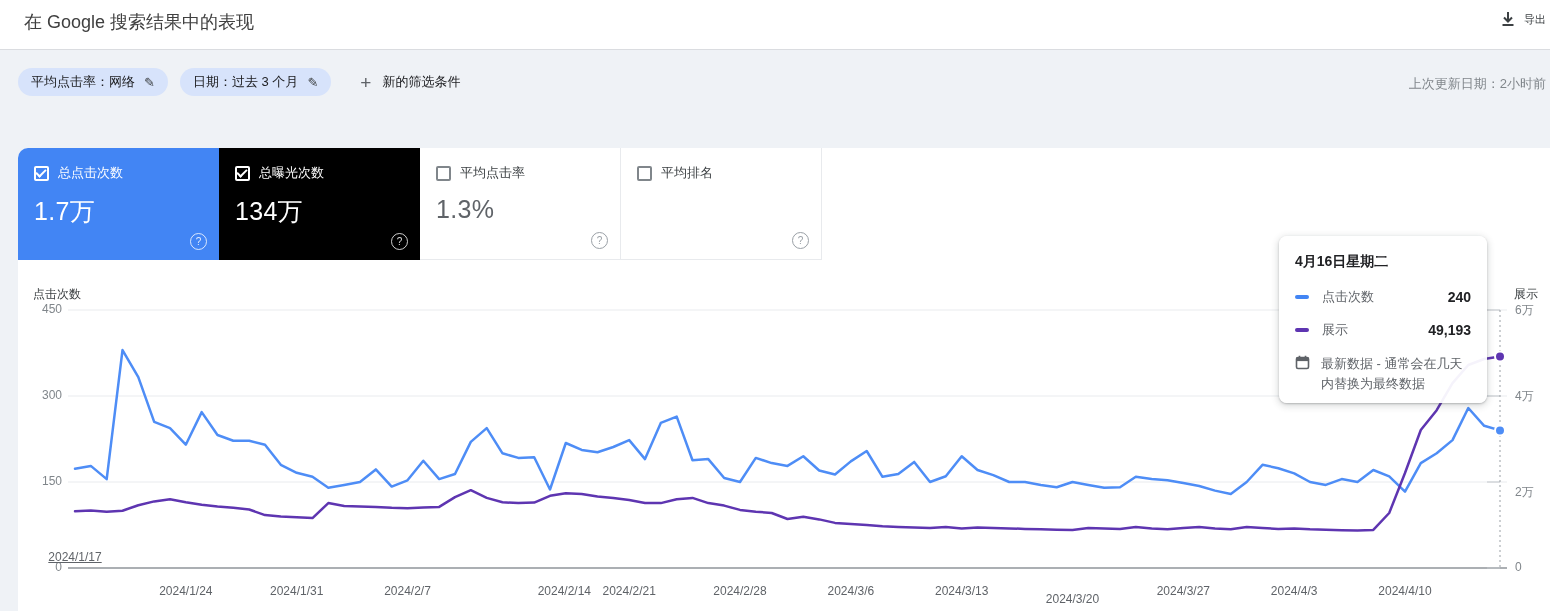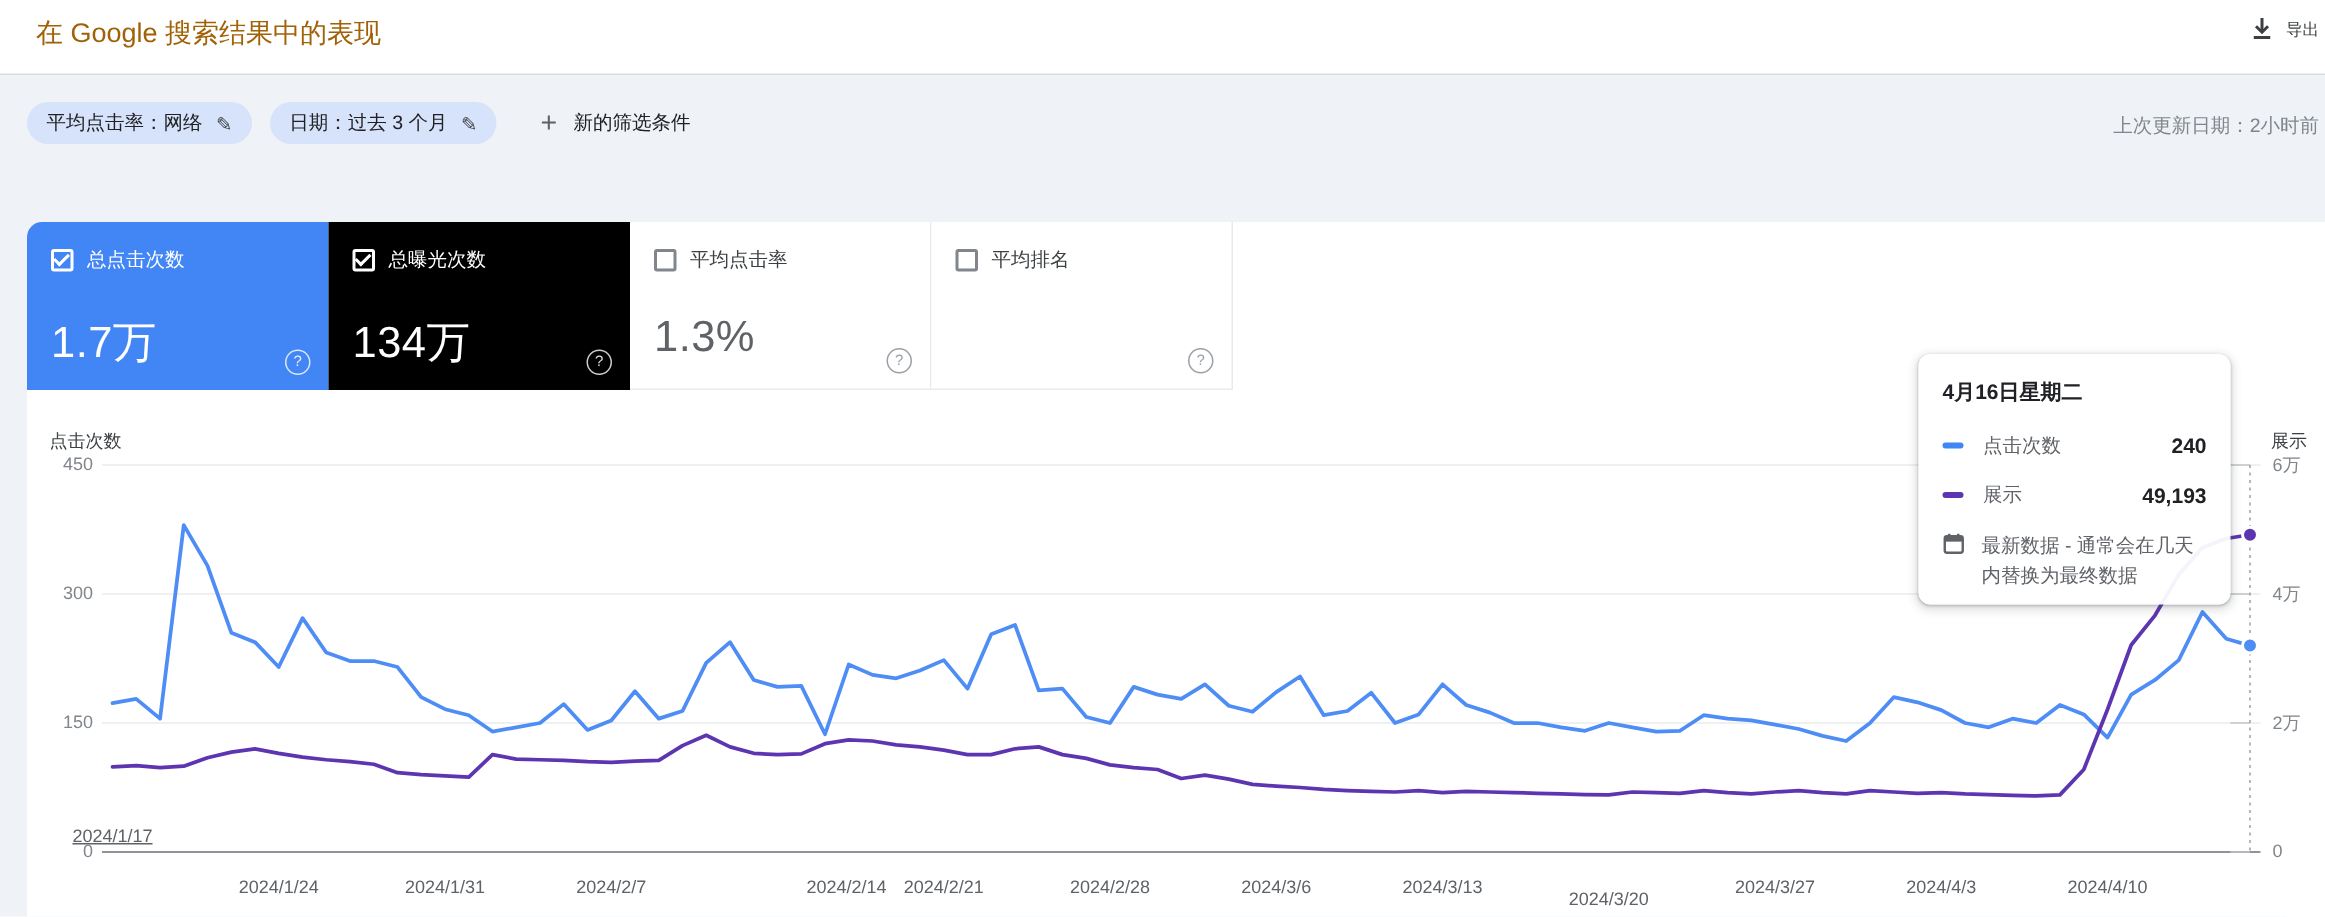--- a/index.html
+++ b/index.html
@@ -1,21 +1,21 @@
 <!DOCTYPE html>
 <html><head>
 <meta charset="utf-8">
 <style>
   html,body{margin:0;padding:0}
   body{
     width:1550px;height:611px;position:relative;overflow:hidden;
     font-family:"Liberation Sans",sans-serif;background:#fff;color:#202124;
   }
   
-  .page-title{position:absolute;left:24px;top:10px;font-size:18px;color:#a16207;white-space:nowrap}
+  .page-title{position:absolute;left:24px;top:10px;font-size:18px;color:#404040;white-space:nowrap}
   .export-btn{position:absolute;left:1499px;top:10px;display:flex;align-items:center;gap:7px;
     font-size:11px;color:#3c4043;white-space:nowrap;cursor:pointer}
   .header-divider{position:absolute;left:0;top:49px;width:1550px;height:1px;background:#dadce0}
   
   .page-bg{position:absolute;left:0;top:50px;width:1550px;height:561px;background:#eff2f6}
   .panel{position:absolute;left:18px;top:148px;width:1532px;height:463px;background:#fff;border-top-left-radius:10px}
   
   .chip-row{position:absolute;left:18px;top:68px;display:flex;align-items:center}
   .chip{height:28px;border-radius:14px;background:#d7e3fb;display:flex;align-items:center;
     padding:0 13px;font-size:13px;color:#202124;gap:9px;margin-right:12px;cursor:pointer;white-space:nowrap}
@@ -27,21 +27,21 @@
   .cards{position:absolute;left:18px;top:148px;display:flex;z-index:2}
   .card{width:201px;height:112px;box-sizing:border-box;padding:16px 16px 12px;position:relative;cursor:pointer}
   .card-blue{background:#4285f4;color:#fff;border-top-left-radius:10px}
   .card-purple{background:#000000;color:#fff}
   .card-plain{background:#fff;color:#3c4043;border-right:1px solid #e8eaed;border-bottom:1px solid #e8eaed}
   .card-head{display:flex;align-items:center;gap:9px;font-size:13px;white-space:nowrap}
   .checkbox{width:11px;height:11px;border:2px solid #fff;border-radius:2px;position:relative;flex:none}
   .checkbox.checked::after{content:"";position:absolute;left:0px;top:1px;width:8px;height:4px;
     border-left:2px solid #fff;border-bottom:2px solid #fff;transform:rotate(-45deg)}
   .card-plain .checkbox{border-color:#80868b}
-  .card-value{font-size:29px;margin-top:27px;letter-spacing:.3px}
+  .card-value{font-size:25px;margin-top:13px;letter-spacing:.3px}
   .card-plain .card-value{color:#5f6368}
   .help{position:absolute;right:12px;bottom:10px;width:15px;height:15px;border:1.5px solid rgba(255,255,255,.8);
     border-radius:50%;font-size:10px;line-height:15px;text-align:center;color:rgba(255,255,255,.85);box-sizing:content-box}
   .card-plain .help{border-color:#9aa0a6;color:#9aa0a6}
   
   #chart-svg{position:absolute;left:0;top:0;z-index:1;pointer-events:none}
   .axis-title{position:absolute;font-size:12px;color:#3c4043;z-index:2;white-space:nowrap}
   .tick-label{position:absolute;font-size:12px;color:#80868b;z-index:2;white-space:nowrap}
   .x-label{position:absolute;font-size:12px;color:#5f6368;transform:translateX(-50%);z-index:2;white-space:nowrap}
   
@@ -142,21 +142,21 @@
     <polyline points="75.0,511.2 90.8,510.4 106.7,511.7 122.5,510.8 138.3,505.2 154.2,501.4 170.0,499.2 185.8,502.2 201.7,504.8 217.5,506.5 233.3,507.8 249.2,509.5 265.0,515.1 280.8,516.4 296.7,517.3 312.5,518.1 328.3,503.1 344.2,506.1 360.0,506.5 375.8,506.9 391.7,507.8 407.5,508.2 423.3,507.4 439.2,506.9 455.0,497.1 470.8,490.2 486.7,497.9 502.5,502.2 518.3,503.1 534.2,502.6 550.0,495.8 565.8,493.2 581.7,494.0 597.5,496.6 613.3,497.9 629.2,500.1 645.0,503.1 660.8,503.1 676.7,499.2 692.5,497.9 708.3,503.1 724.2,505.6 740.0,509.9 755.8,511.7 771.7,513.0 787.5,519.0 803.3,516.8 819.2,519.4 835.0,522.9 850.8,524.1 866.7,525.0 882.5,526.3 898.3,527.1 914.2,527.6 930.0,528.0 945.8,527.1 961.7,528.4 977.5,527.6 993.3,528.0 1009.2,528.4 1025.0,528.9 1040.8,529.3 1056.7,529.7 1072.5,529.9 1088.3,528.0 1104.2,528.4 1120.0,528.9 1135.8,527.1 1151.7,528.4 1167.5,529.3 1183.3,528.0 1199.2,527.1 1215.0,528.4 1230.8,529.3 1246.7,527.1 1262.5,528.0 1278.3,528.9 1294.2,528.4 1310.0,529.3 1325.8,529.7 1341.7,530.2 1357.5,530.6 1373.3,529.9 1389.2,513.0 1405.0,473.0 1420.8,430.0 1436.7,410.2 1452.5,383.1 1468.3,365.0 1484.2,359.0 1500.0,356.5" fill="none" stroke="#5e35b1" stroke-width="2.5" stroke-linejoin="round" stroke-linecap="round"></polyline>
     <circle cx="1500" cy="430.4" r="5" fill="#4e8df6" stroke="#fff" stroke-width="2"></circle>
     <circle cx="1500" cy="356.5" r="5" fill="#5e35b1" stroke="#fff" stroke-width="2"></circle>
   </svg>
 <div id="chart-labels">
     <div class="tick-label" style="left: 22px; top: 302px; width: 40px; text-align: right;">450</div>
     <div class="tick-label" style="left: 1515px; top: 302px;">6万</div>
     <div class="tick-label" style="left: 22px; top: 388px; width: 40px; text-align: right;">300</div>
     <div class="tick-label" style="left: 1515px; top: 388px;">4万</div>
     <div class="tick-label" style="left: 22px; top: 474px; width: 40px; text-align: right;">150</div>
-    <div class="tick-label" style="left: 1515px; top: 474px;">2万</div>
+    <div class="tick-label" style="left: 1515px; top: 484px;">2万</div>
     <div class="tick-label" style="left: 22px; top: 560px; width: 40px; text-align: right;">0</div>
     <div class="tick-label" style="left: 1515px; top: 560px;">0</div>
     <div class="x-label" style="left: 75px; top: 550px; text-decoration: underline;">2024/1/17</div>
     <div class="x-label" style="left: 185.833px; top: 584px;">2024/1/24</div>
     <div class="x-label" style="left: 296.667px; top: 584px;">2024/1/31</div>
     <div class="x-label" style="left: 407.5px; top: 584px;">2024/2/7</div>
     <div class="x-label" style="left: 518.333px; top: 584px; margin-left: 46px;">2024/2/14</div>
     <div class="x-label" style="left: 629.167px; top: 584px;">2024/2/21</div>
     <div class="x-label" style="left: 740px; top: 584px;">2024/2/28</div>
     <div class="x-label" style="left: 850.833px; top: 584px;">2024/3/6</div>

